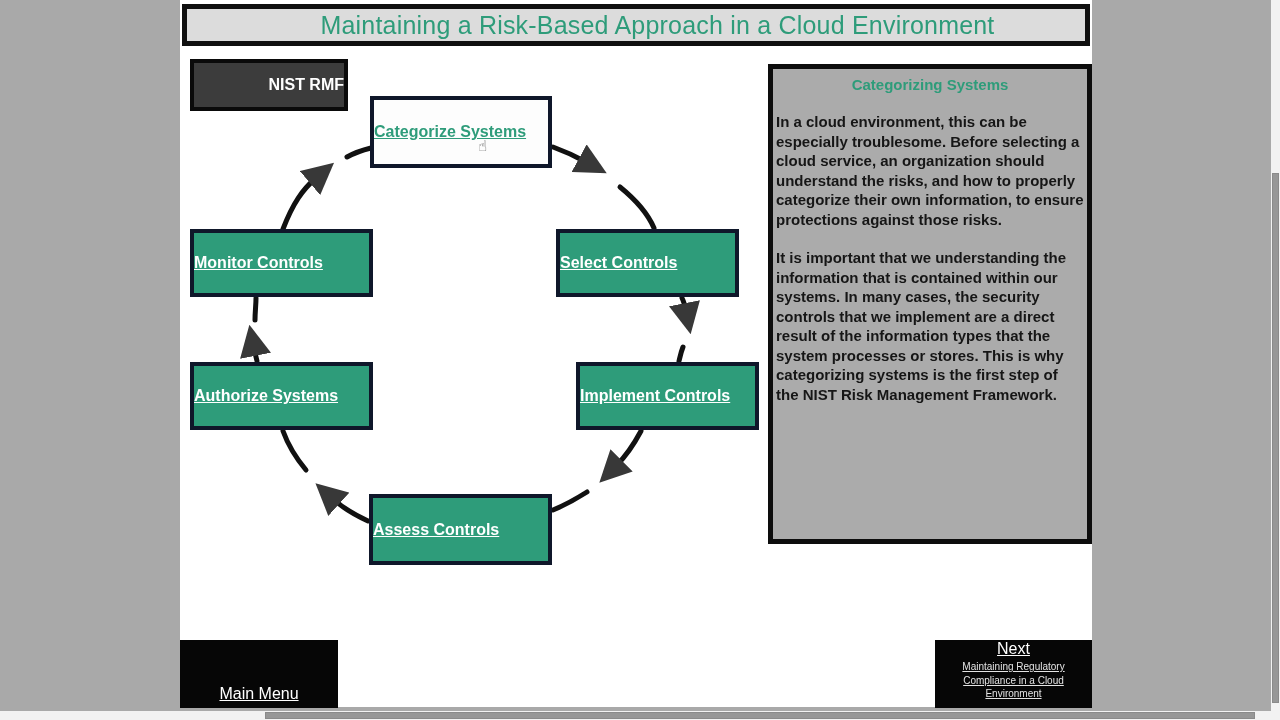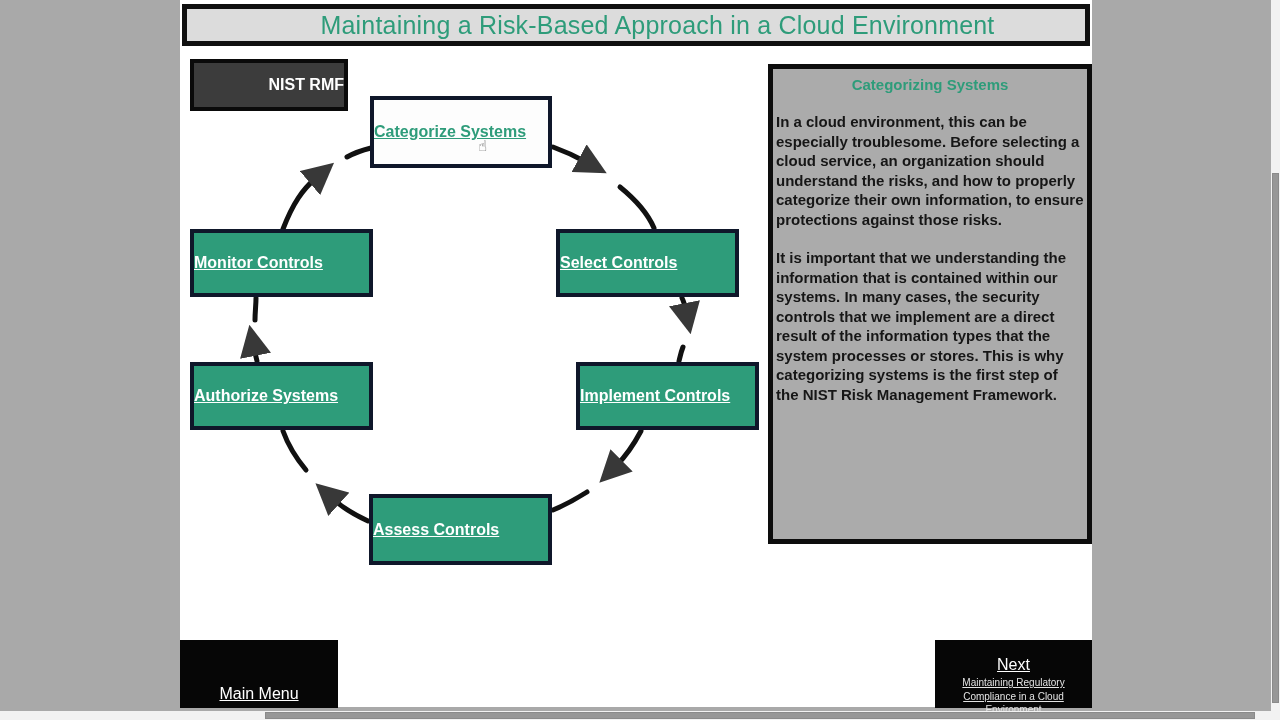--- a/index.html
+++ b/index.html
@@ -64,21 +64,21 @@
   
   .main-menu-btn{
     position:absolute;left:0;top:640px;width:158px;height:68px;
     background:#060606;display:flex;align-items:center;justify-content:center;
     cursor:pointer;
   }
   .main-menu-btn span{color:#ffffff;font-size:16px;text-decoration:underline;margin-top:40px;}
   .next-btn{
     position:absolute;left:755px;top:640px;width:157px;height:68px;
     background:#060606;display:flex;flex-direction:column;align-items:center;
-    justify-content:flex-start;padding-top:16px;box-sizing:border-box;cursor:pointer;
+    justify-content:flex-start;padding-top:0;box-sizing:border-box;cursor:pointer;
   }
   .next-btn .next-main{color:#ffffff;font-size:16px;text-decoration:underline;line-height:18px;}
   .next-btn .next-sub{
     color:#e3e3e3;font-size:10px;text-decoration:underline;text-align:center;
     line-height:13.5px;width:130px;margin-top:2px;
   }
   
   .hand-cursor{
     position:absolute;left:298px;top:137px;z-index:3;
     font-family:"DejaVu Sans", sans-serif;font-size:15px;color:#5a5a5a;

